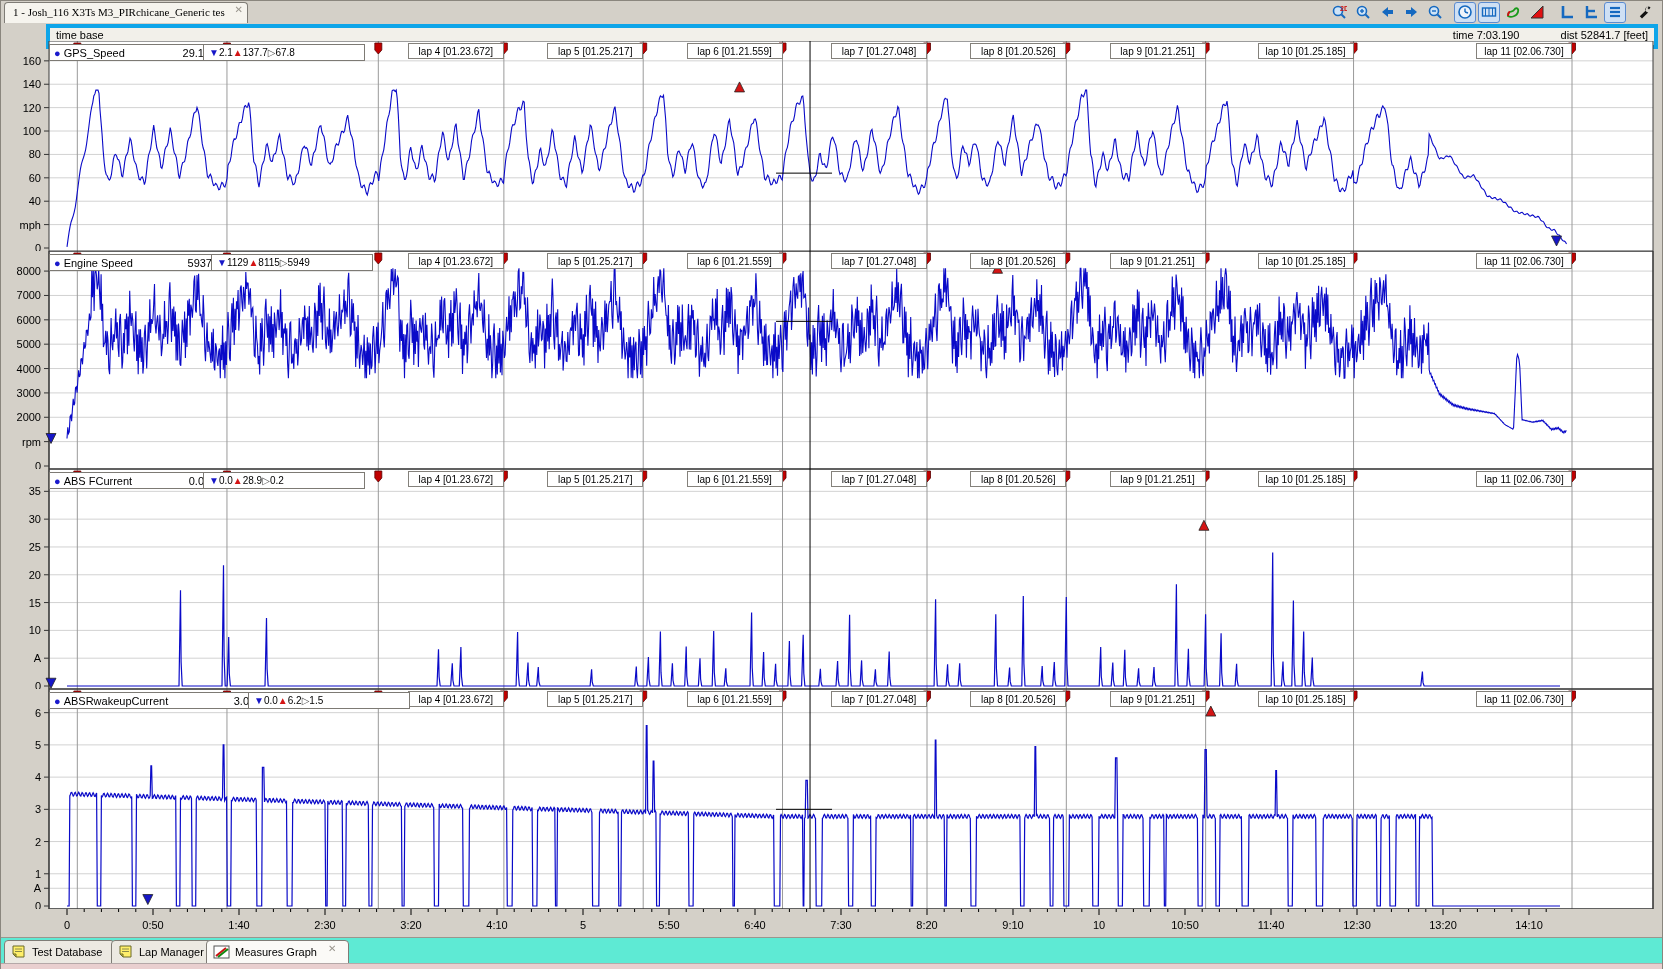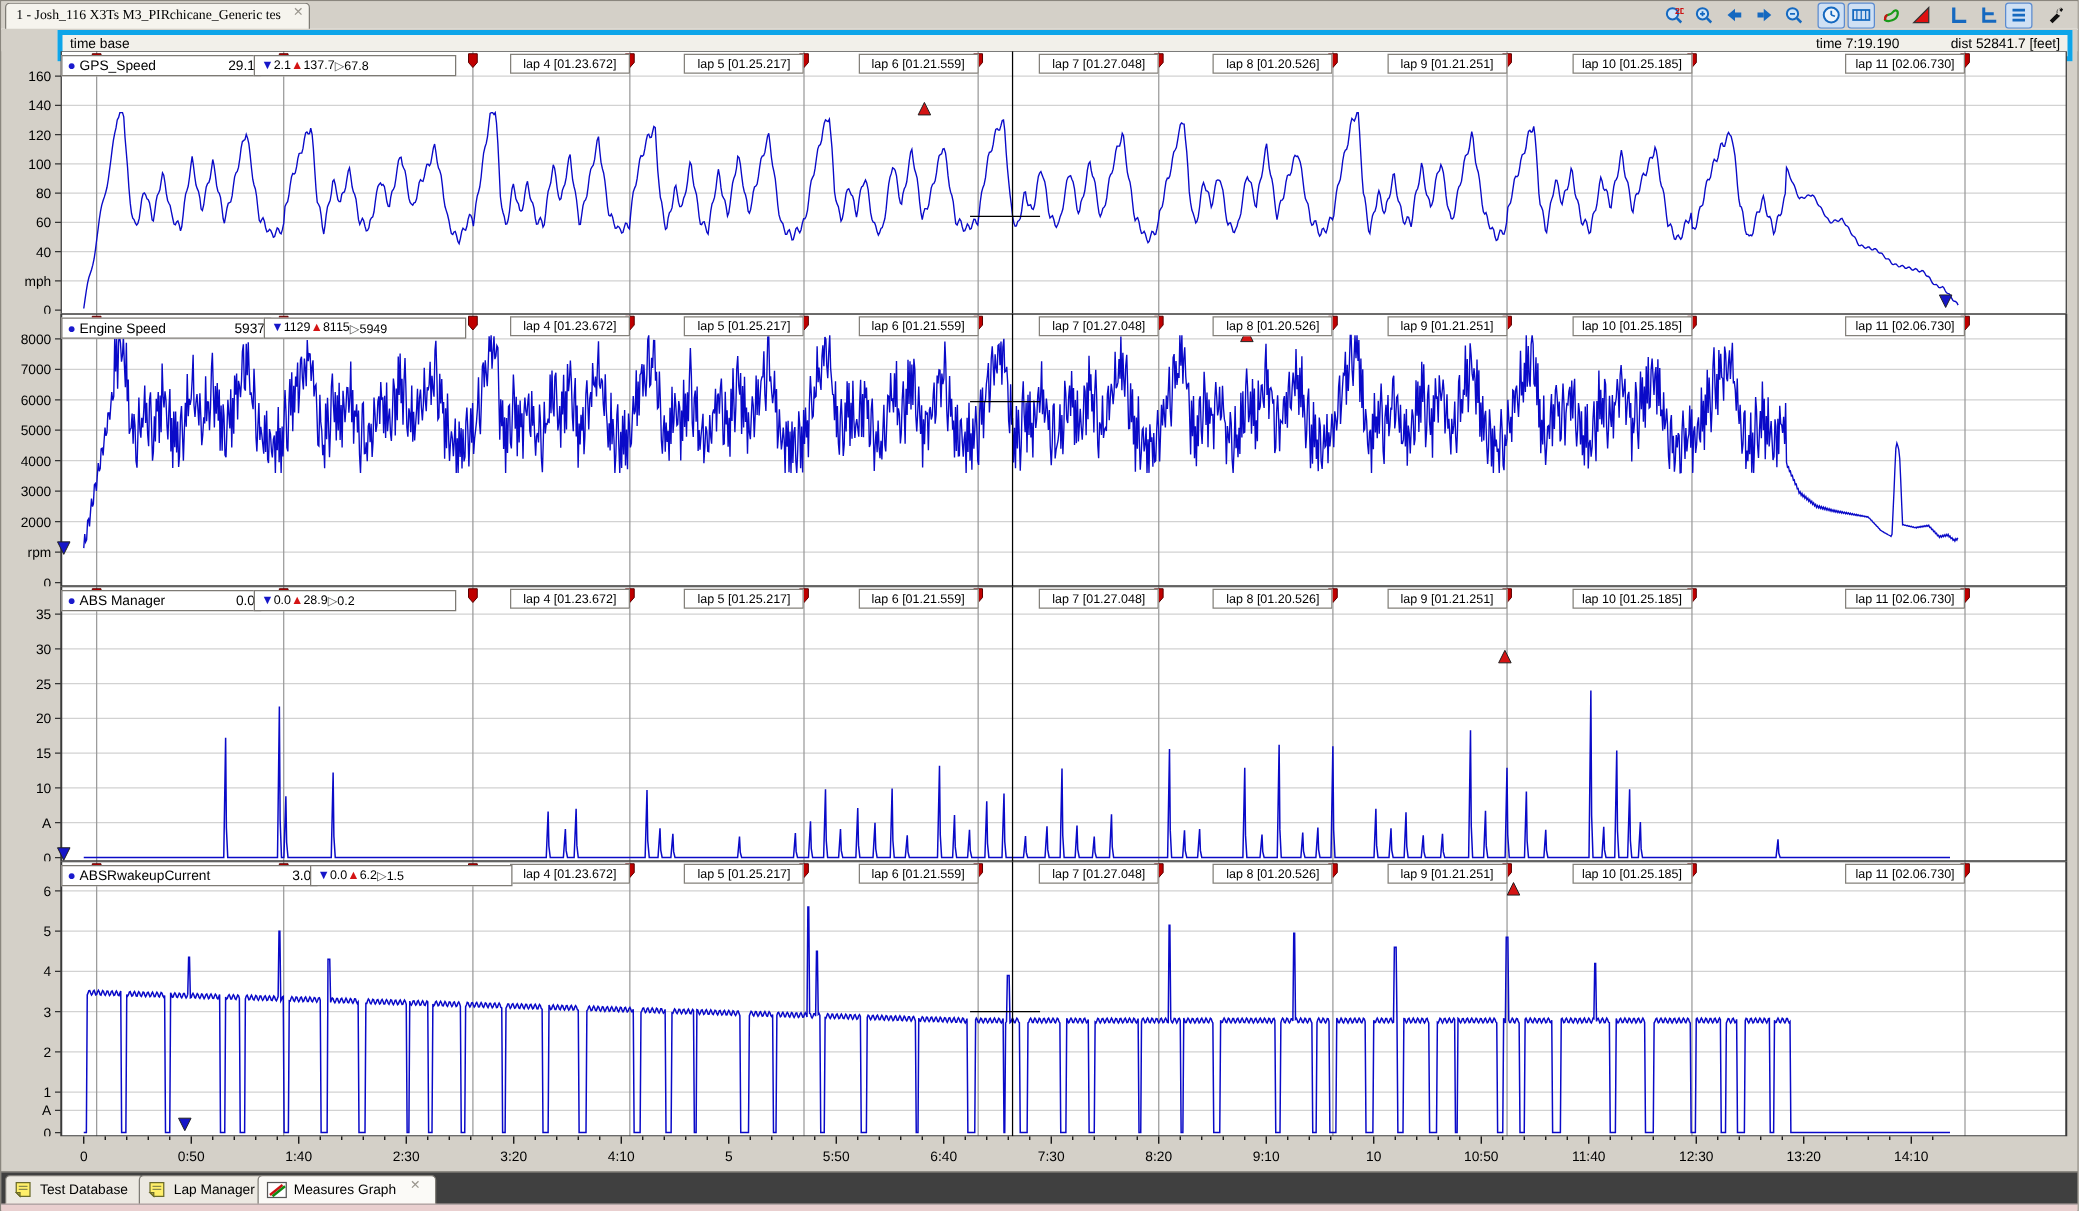--- a/index.html
+++ b/index.html
@@ -31,21 +31,21 @@
   .statbox{position:absolute;height:15px;background:#fff;border:1px solid #7d7a74;display:flex;align-items:center;
            padding:0 5px;gap:0;white-space:nowrap;z-index:5;font-size:10px;}
   .tri-min{color:#1616c8;font-size:10px;}
   .tri-max{color:#d41414;font-size:10px;}
   .tri-avg{color:#555;font-size:10px;}
   .laplabel{position:absolute;height:14px;background:#fff;border:1px solid #84817b;font-size:10px;
             display:flex;align-items:center;justify-content:center;z-index:4;white-space:nowrap;padding:0 3px;}
   
   #xaxis{position:absolute;left:0;top:908px;width:1663px;height:30px;}
   
-  .tabbar-bottom{position:absolute;left:0;top:936px;width:100%;height:26px;background:#404040;border-top:1px solid #9a968e;}
+  .tabbar-bottom{position:absolute;left:0;top:936px;width:100%;height:26px;background:#5eead4;border-top:1px solid #9a968e;}
   .btab{position:absolute;top:2px;height:22px;background:#ece9e2;border:1px solid #7f7c76;border-radius:4px 4px 0 0;
         display:flex;align-items:center;gap:5px;padding:0 12px 0 6px;white-space:nowrap;}
   .btab.active{background:#fbfaf7;}
   .btab .tab-close{color:#9a968e;font-size:10px;margin-left:6px;margin-top:-8px;}
   .statusstrip{position:absolute;left:0;top:962px;width:100%;height:7px;background:#e9cfcf;border-top:1px solid #b5a8a8;}
   .lbl{pointer-events:none;}
 </style>
 </head>
 <body>
 
@@ -140,21 +140,21 @@
             <path d="M13.5,3.5 a3,3 0 1,0 -2.3,5 L5,14.5 L2.8,12.3 L9,6.2 a3,3 0 0,1 3.2-4 L10.5,4 L12,5.5 Z" fill="#111"></path>
           </svg>
         </div>
       </div>
   </div>
 
   <div class="row2">
     <div class="timebase">
       <span class="lbl">time base</span>
       <span class="timedist">
-        <span>time 7:19.190</span>
+        <span>time 7:03.190</span>
         <span>dist 52841.7 [feet]</span>
       </span>
     </div>
   </div>
 
   <div id="charts">
       <div class="chart" style="top: 0px; height: 210px;">
         <svg width="1663" height="210">
           <rect x="48" y="0" width="1604" height="210" fill="#ffffff"></rect>
           <line x1="48" y1="19.848484848484844" x2="1652" y2="19.848484848484844" stroke="#d2d2d2" stroke-width="1"></line>
@@ -357,21 +357,21 @@
           <polygon points="638.7,2 645.7,2 645.7,9 642.2,13 638.7,9" fill="#c00000" stroke="#5a0000" stroke-width="0.8"></polygon>
           <polygon points="778.02,2 785.02,2 785.02,9 781.52,13 778.02,9" fill="#c00000" stroke="#5a0000" stroke-width="0.8"></polygon>
           <polygon points="922.5,2 929.5,2 929.5,9 926,13 922.5,9" fill="#c00000" stroke="#5a0000" stroke-width="0.8"></polygon>
           <polygon points="1061.82,2 1068.82,2 1068.82,9 1065.32,13 1061.82,9" fill="#c00000" stroke="#5a0000" stroke-width="0.8"></polygon>
           <polygon points="1201.1399999999999,2 1208.1399999999999,2 1208.1399999999999,9 1204.6399999999999,13 1201.1399999999999,9" fill="#c00000" stroke="#5a0000" stroke-width="0.8"></polygon>
           <polygon points="1349.06,2 1356.06,2 1356.06,9 1352.56,13 1349.06,9" fill="#c00000" stroke="#5a0000" stroke-width="0.8"></polygon>
           <polygon points="1567.5,2 1574.5,2 1574.5,9 1571,13 1567.5,9" fill="#c00000" stroke="#5a0000" stroke-width="0.8"></polygon>
         </svg>
         <div class="hdrbox" style="left: 48px; top: 3px; width: 150px;">
           <span class="dot">●</span>
-          <span>ABS Manager</span>
+          <span>ABS FCurrent</span>
           <span class="val">0.0</span>
         </div>
         <div class="statbox" style="left: 202px; top: 3px; width: 150px;">
           <span><span class="tri-min">▼</span><span>0.0</span></span>
           <span><span class="tri-max">▲</span><span>28.9</span></span>
           <span><span class="tri-avg">▷</span><span>0.2</span></span>
         </div>
         <div class="laplabel" style="left: 406.88px; top: 2px; width: 88px;">lap 4 [01.23.672]</div>
         <div class="laplabel" style="left: 546.2px; top: 2px; width: 88px;">lap 5 [01.25.217]</div>
         <div class="laplabel" style="left: 685.52px; top: 2px; width: 88px;">lap 6 [01.21.559]</div>

